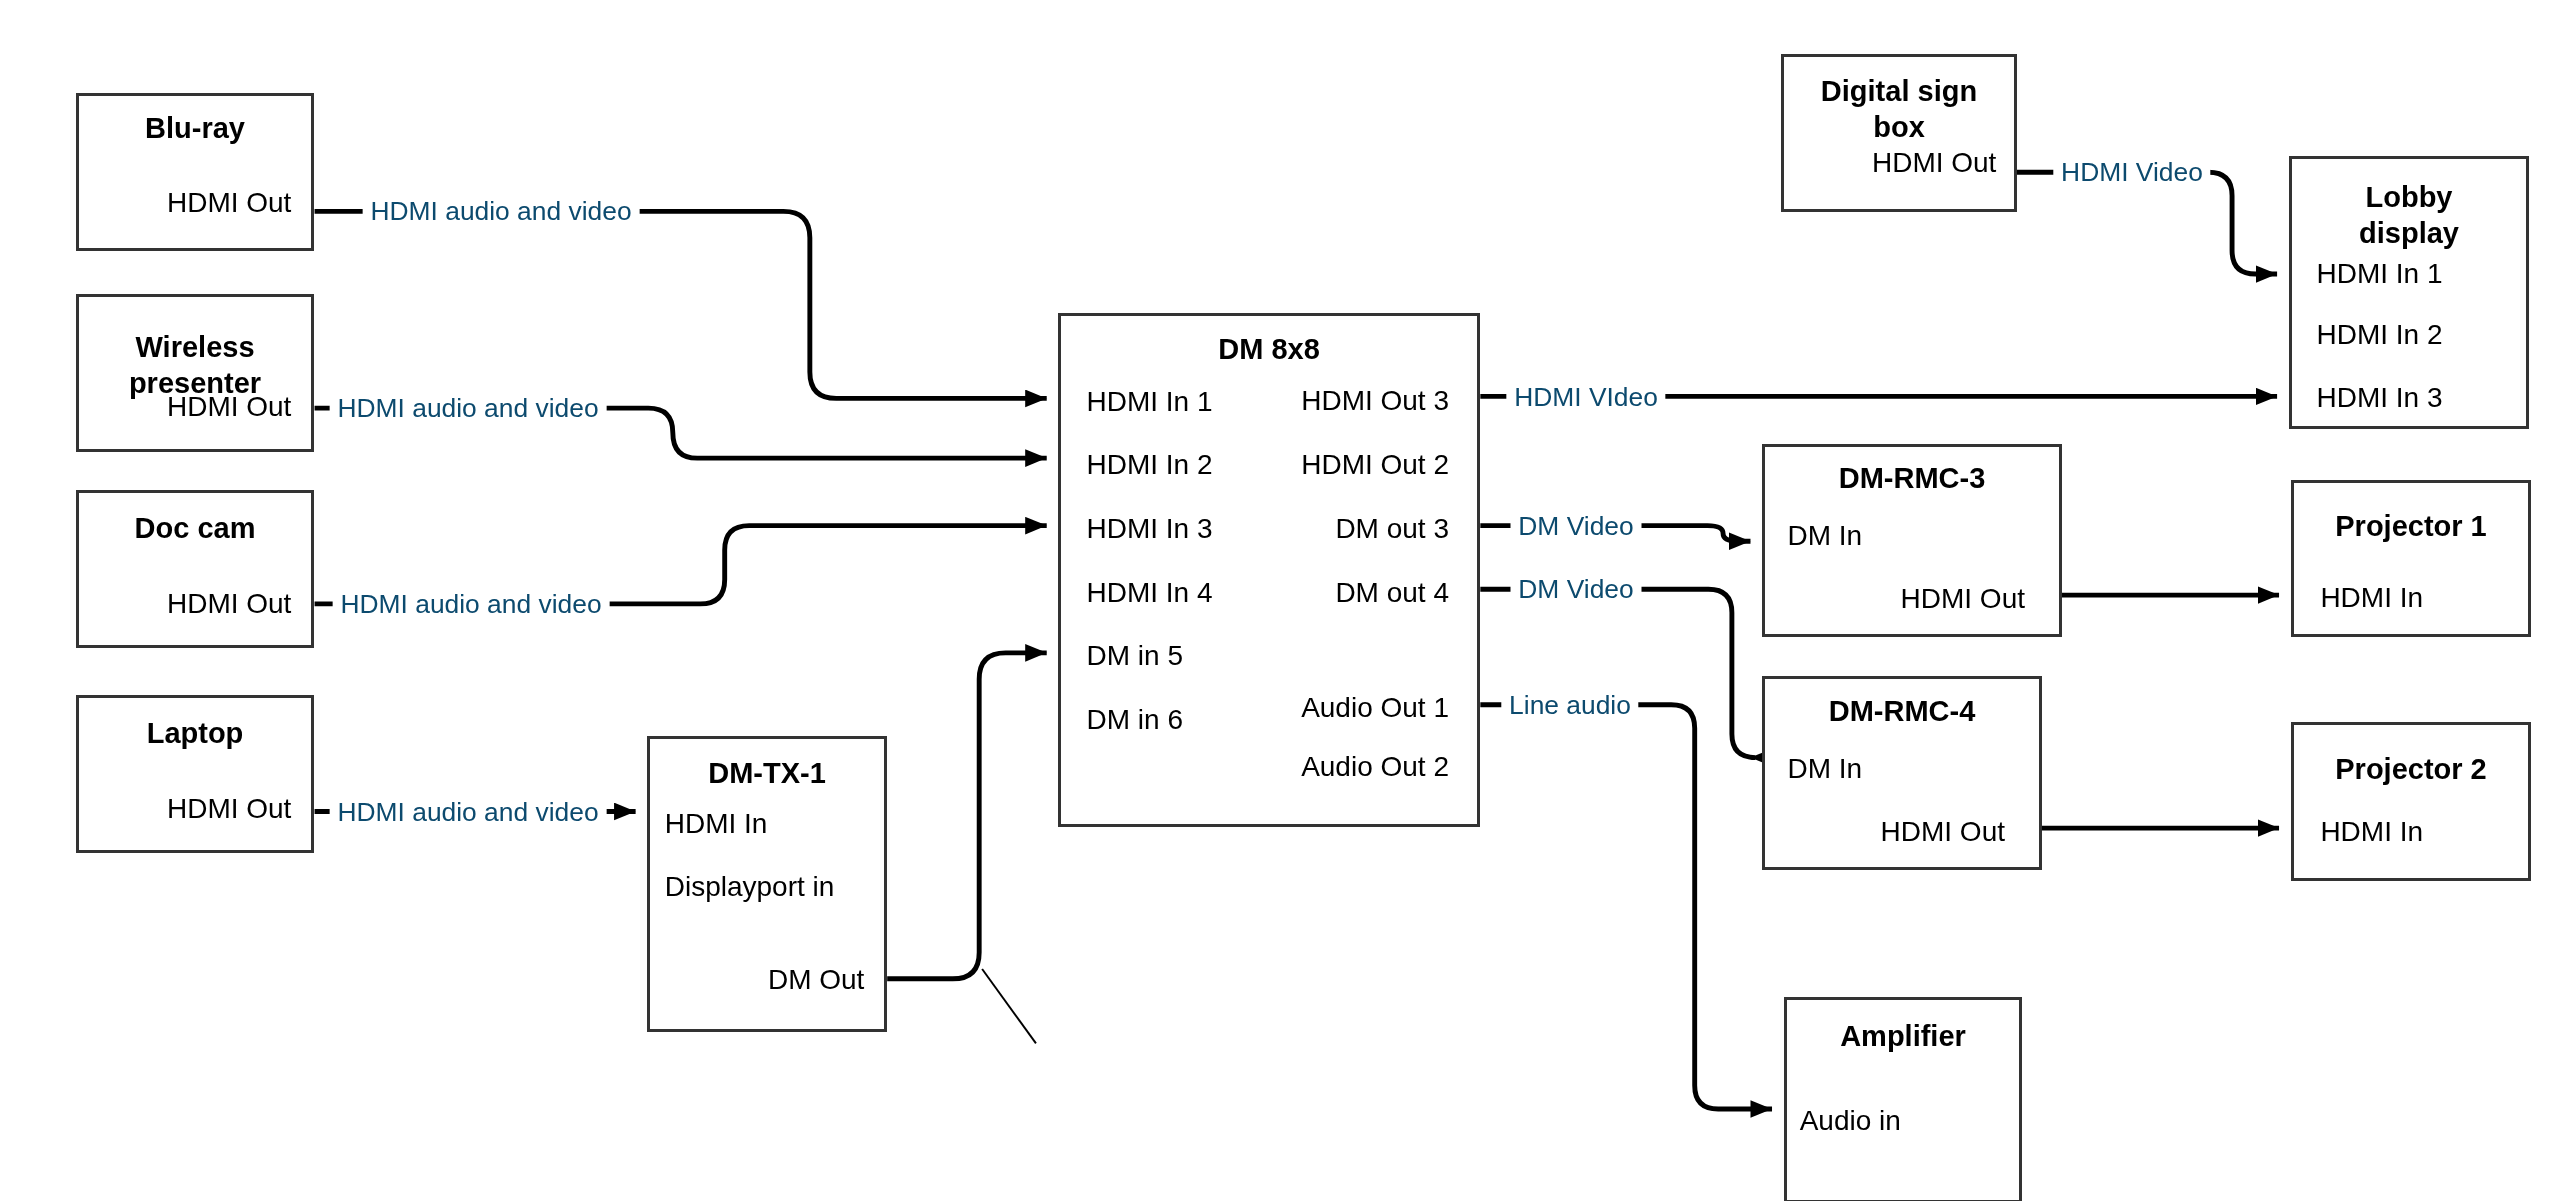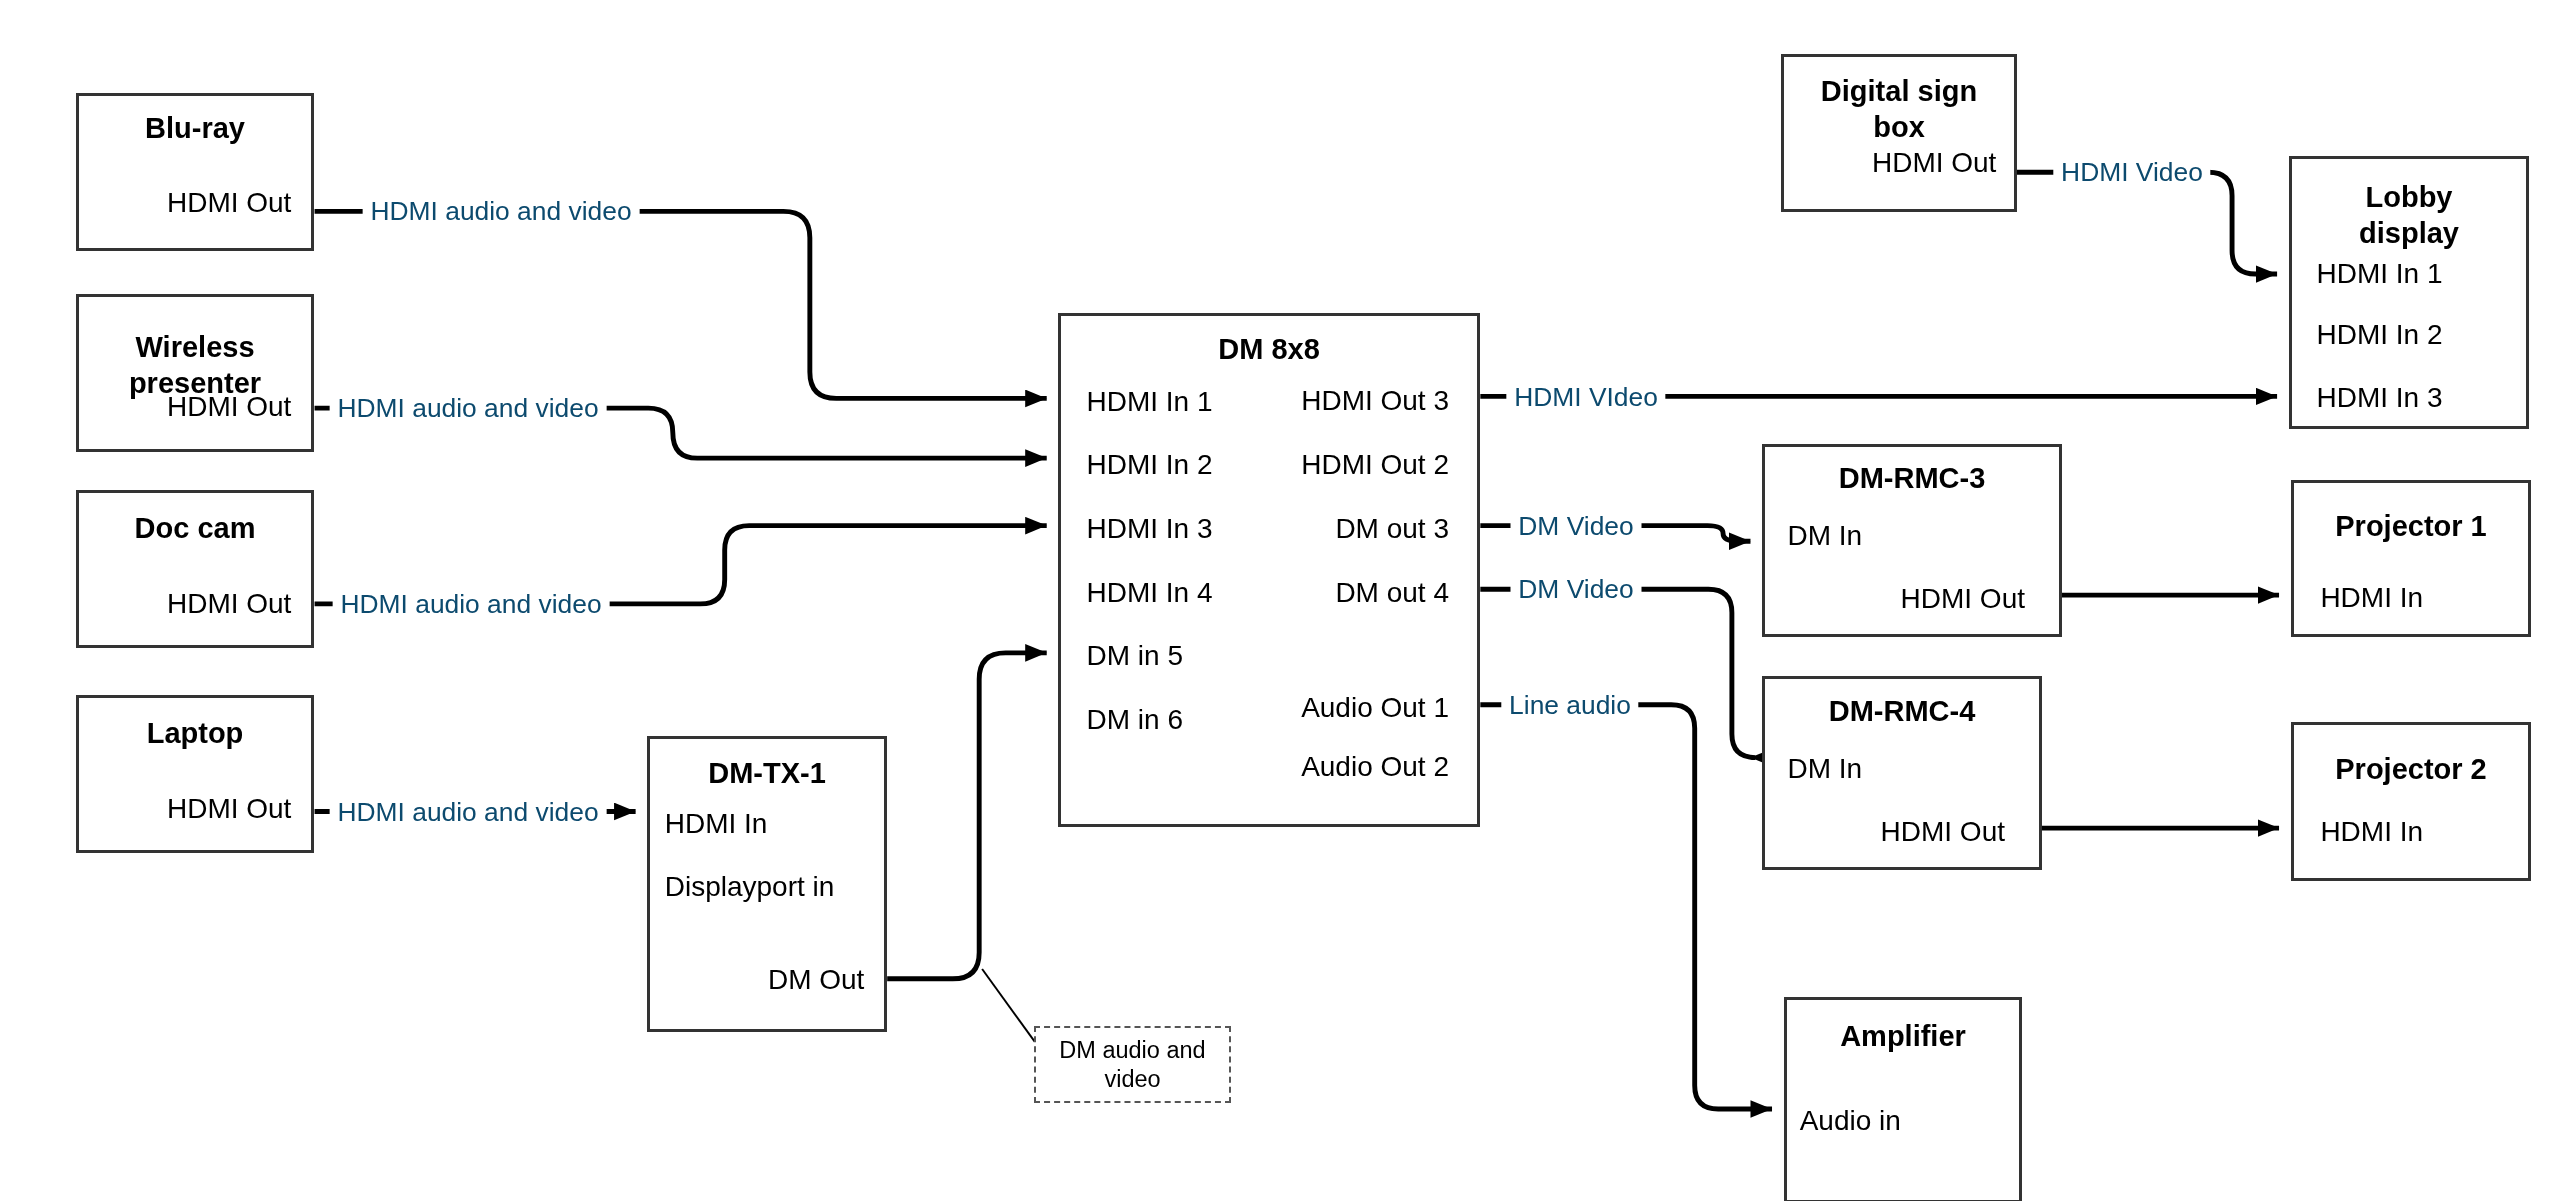--- a/index.html
+++ b/index.html
@@ -123,23 +123,20 @@
   <div class="box" style="left:2291px;top:722px;width:240px;height:159px;">
     <div class="title" style="top:26.4px;"><span>Projector 2</span></div>
     <div class="port left" style="top:87px;left:26.4px;">HDMI In</div>
   </div>
 
   <div class="box" style="left:1784px;top:989px;width:238px;height:206px;margin-top:8px;">
     <div class="title" style="top:17.6px;"><span>Amplifier</span></div>
     <div class="port left" style="top:101px;left:12.7px;">Audio in</div>
   </div>
 
-  <div class="note" style="left:1034px;top:1026px;width:197px;height:77px;">
-    <span>DM audio and video</span>
-  </div>
 
   <span class="wire-label" style="left:501px;top:211px;">HDMI audio and video</span>
   <span class="wire-label" style="left:468px;top:408px;">HDMI audio and video</span>
   <span class="wire-label" style="left:471px;top:604px;">HDMI audio and video</span>
   <span class="wire-label" style="left:468px;top:812px;">HDMI audio and video</span>
   <span class="wire-label" style="left:1586px;top:397px;">HDMI VIdeo</span>
   <span class="wire-label" style="left:1576px;top:526px;">DM Video</span>
   <span class="wire-label" style="left:1576px;top:589px;">DM Video</span>
   <span class="wire-label" style="left:1570px;top:705px;">Line audio</span>
   <span class="wire-label" style="left:2132px;top:172px;">HDMI Video</span>

